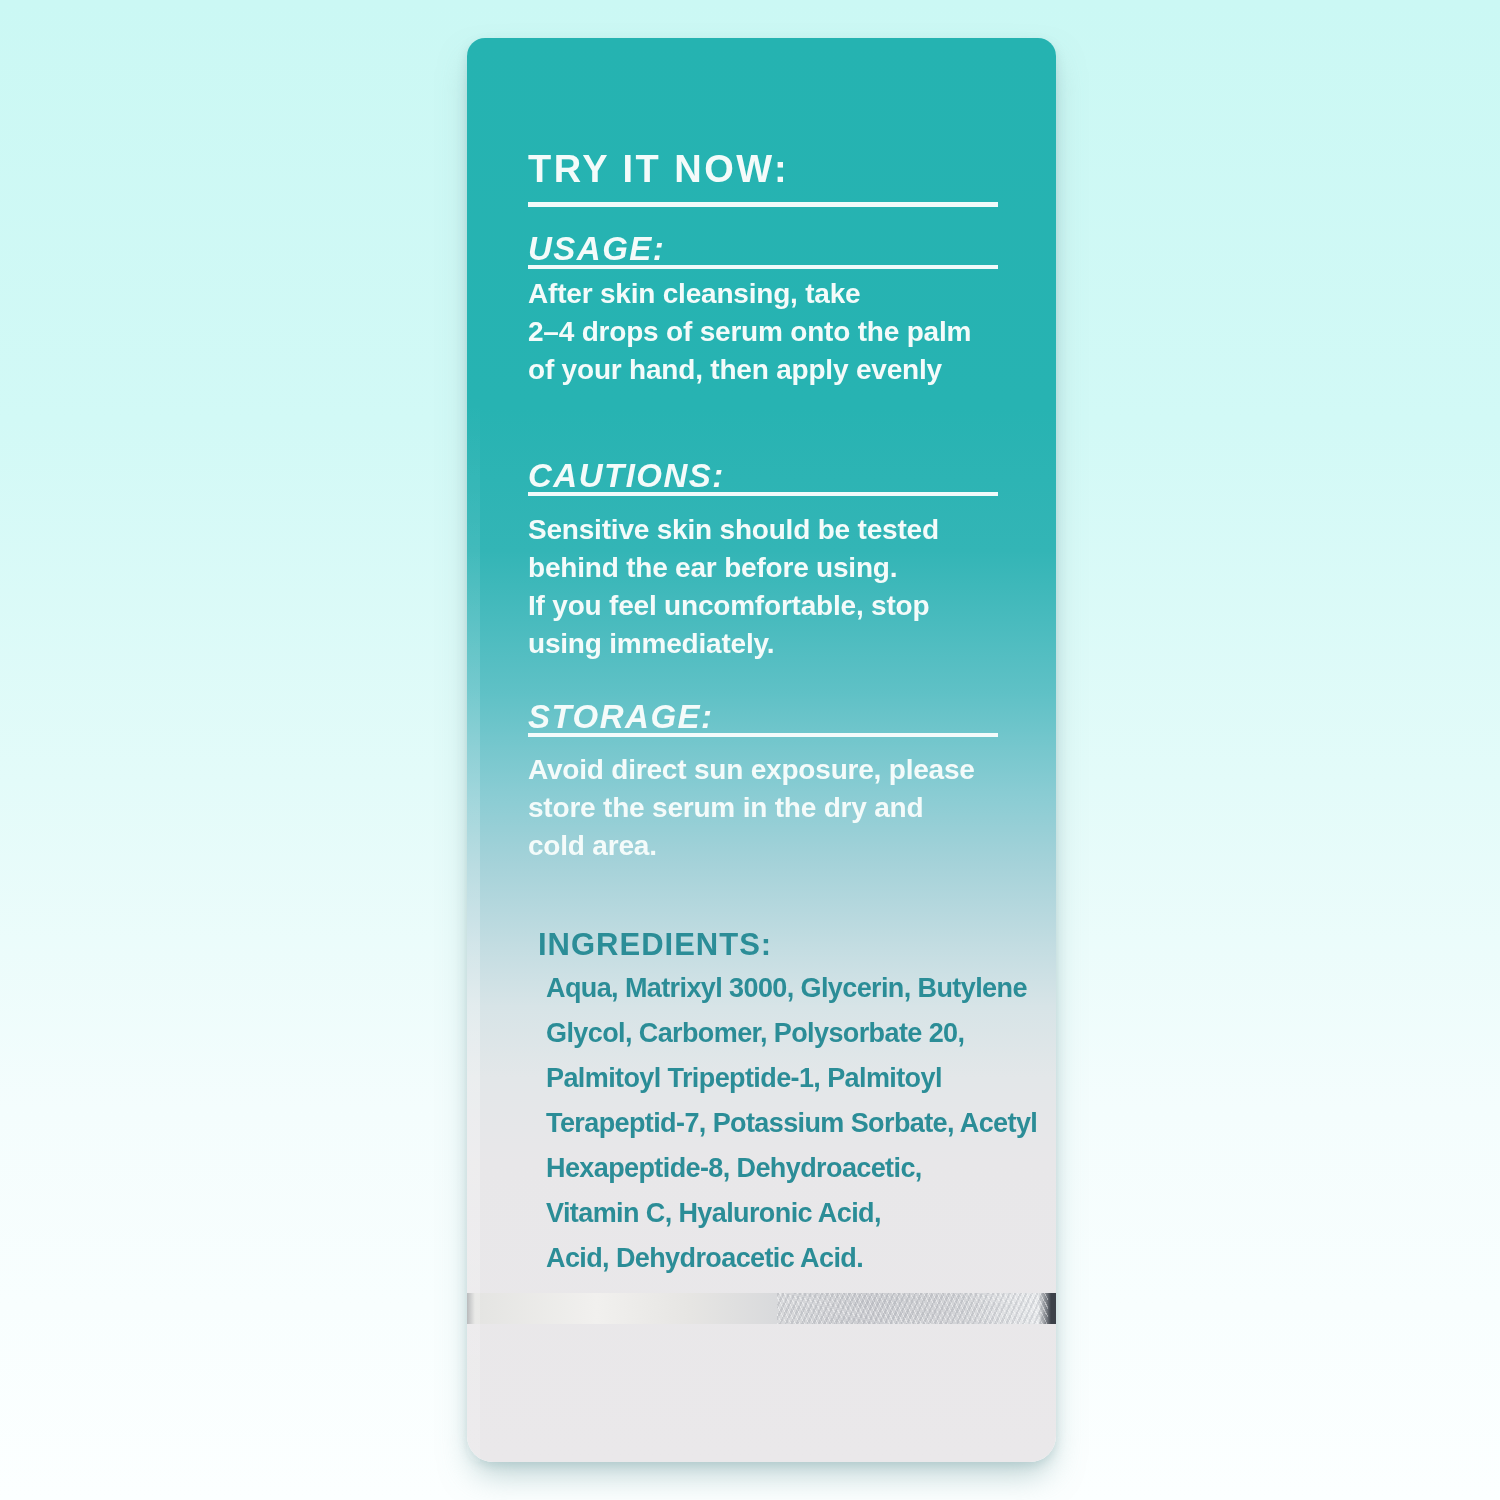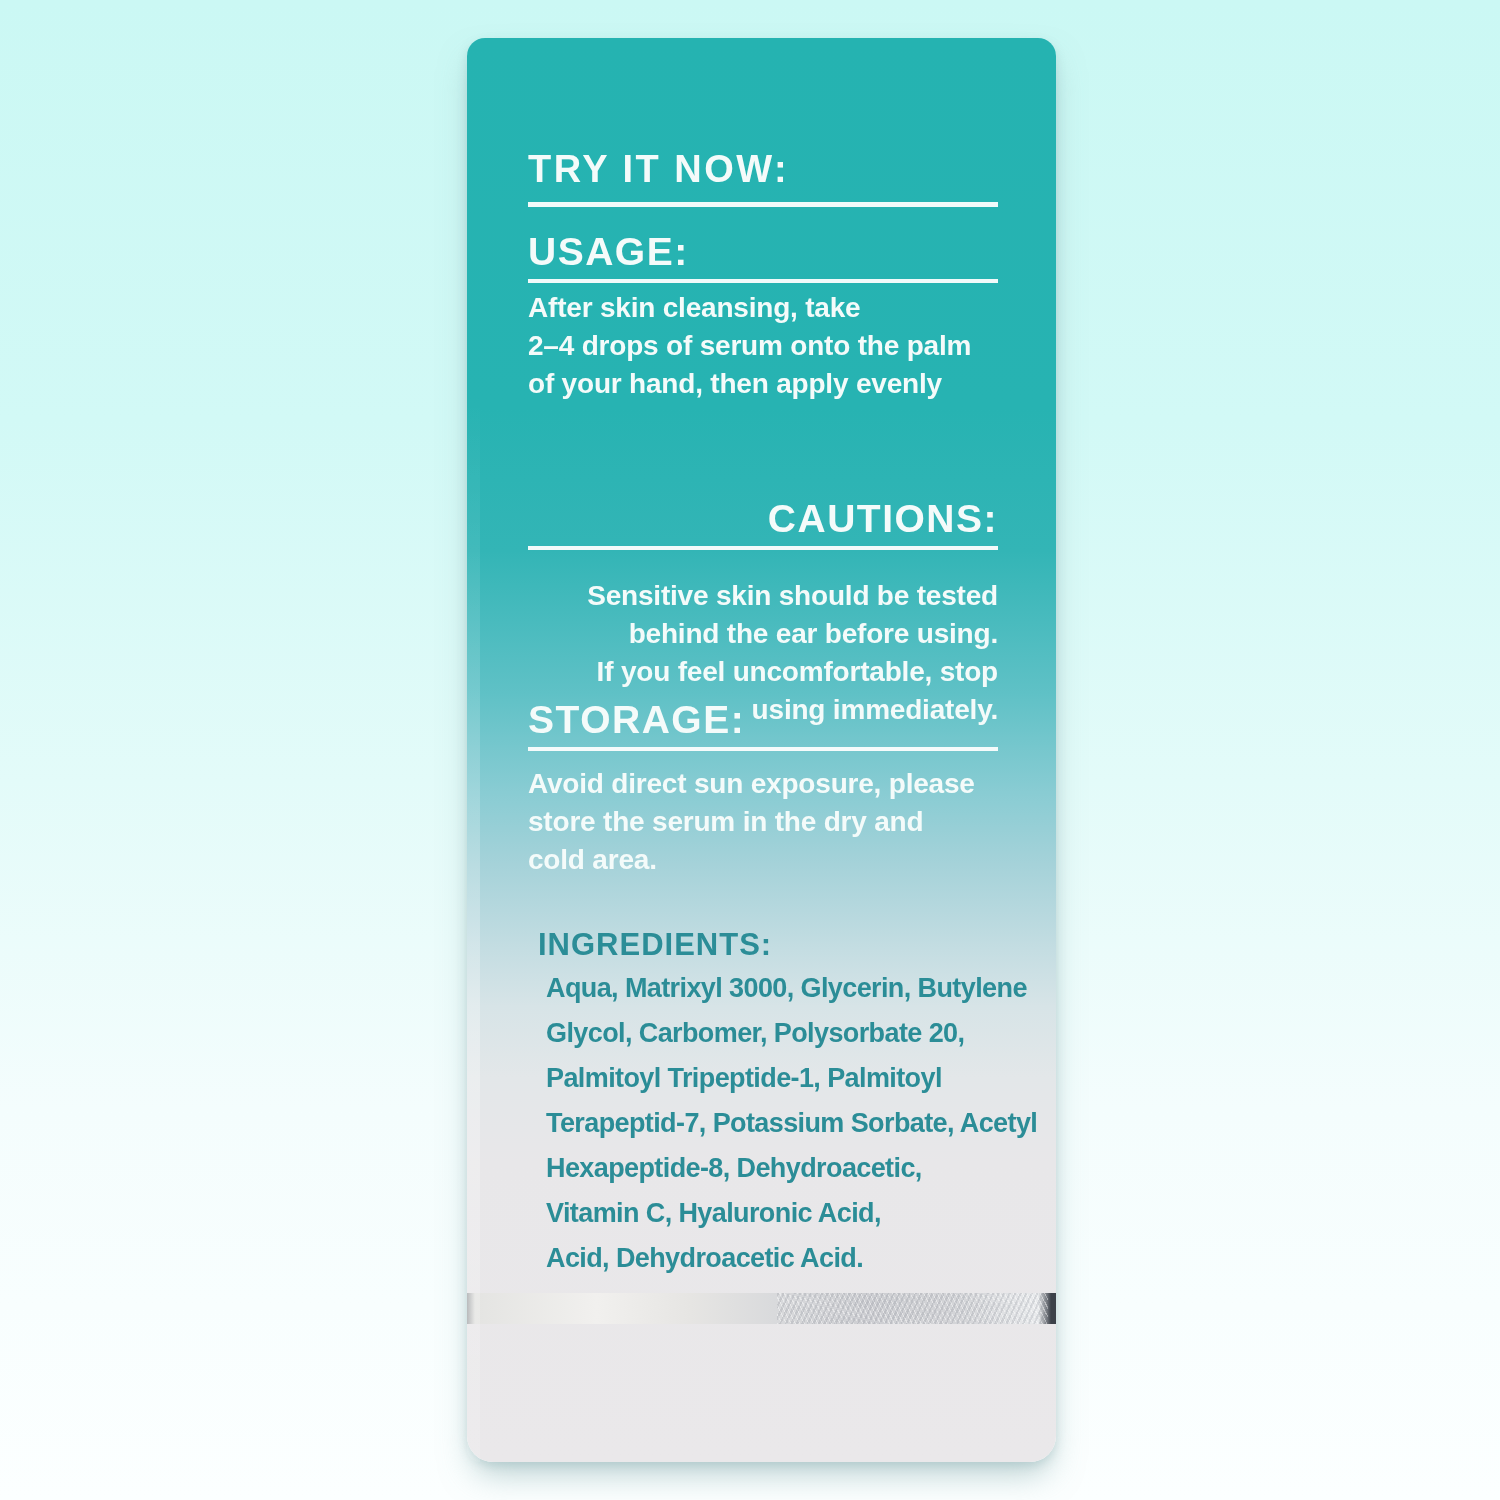--- a/index.html
+++ b/index.html
@@ -53,33 +53,33 @@
     color:var(--text-on-teal);
     font-weight:700;
     white-space:nowrap;
     margin:0;
   }
   .underlined{
     width:470px;
     border-bottom:5px solid rgba(250,253,253,0.96);
   }
   .h-main{font-size:38px;letter-spacing:2.5px;padding-bottom:14px;line-height:1;}
-  .h-sub{font-size:39px;letter-spacing:1.5px;padding-bottom:8px;line-height:1;border-bottom-width:4px;}
+  .h-sub{font-size:33px;letter-spacing:1.5px;padding-bottom:0;line-height:1;border-bottom-width:4px;font-style:italic;}
 
   .body-line{
     color:var(--text-on-teal);
     font-size:28px;font-weight:700;letter-spacing:-0.2px;
     line-height:38px;height:38px;white-space:nowrap;margin:0;
   }
 
   .sec-try{top:112px;}
   .sec-usage{top:194px;}
   .sec-usage .lines{margin-top:6px;}
-  .sec-cautions{top:461px;text-align:right;}
-  .sec-cautions .lines{margin-top:27px;}
+  .sec-cautions{top:421px;}
+  .sec-cautions .lines{margin-top:15px;}
   .sec-storage{top:662px;}
   .sec-storage .lines{margin-top:14px;}
 
   .sec-ingredients{top:891px;left:71px;}
   .h-ing{
     color:var(--ingredients-text);
     font-size:31px;font-weight:700;letter-spacing:1px;
     line-height:1;margin:0 0 10px 0;white-space:nowrap;
   }
   .ing-line{

